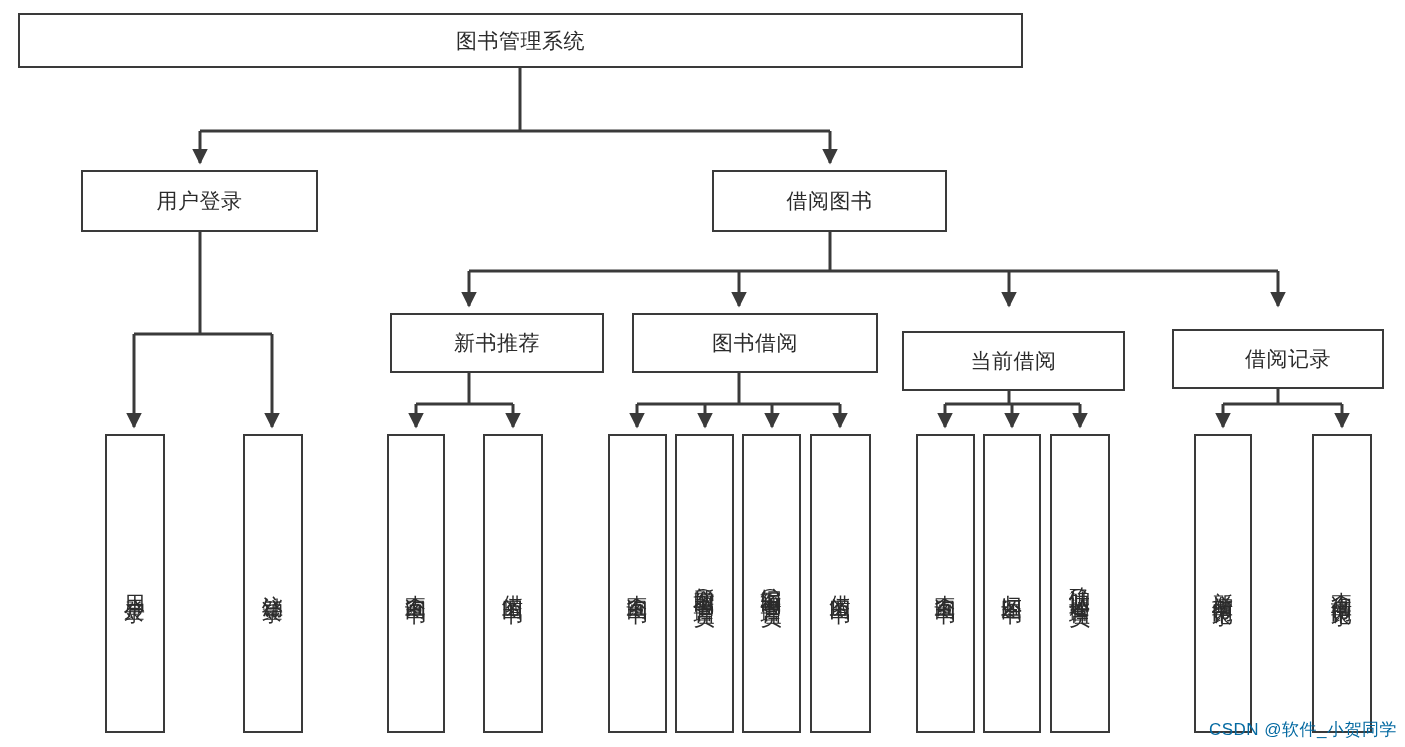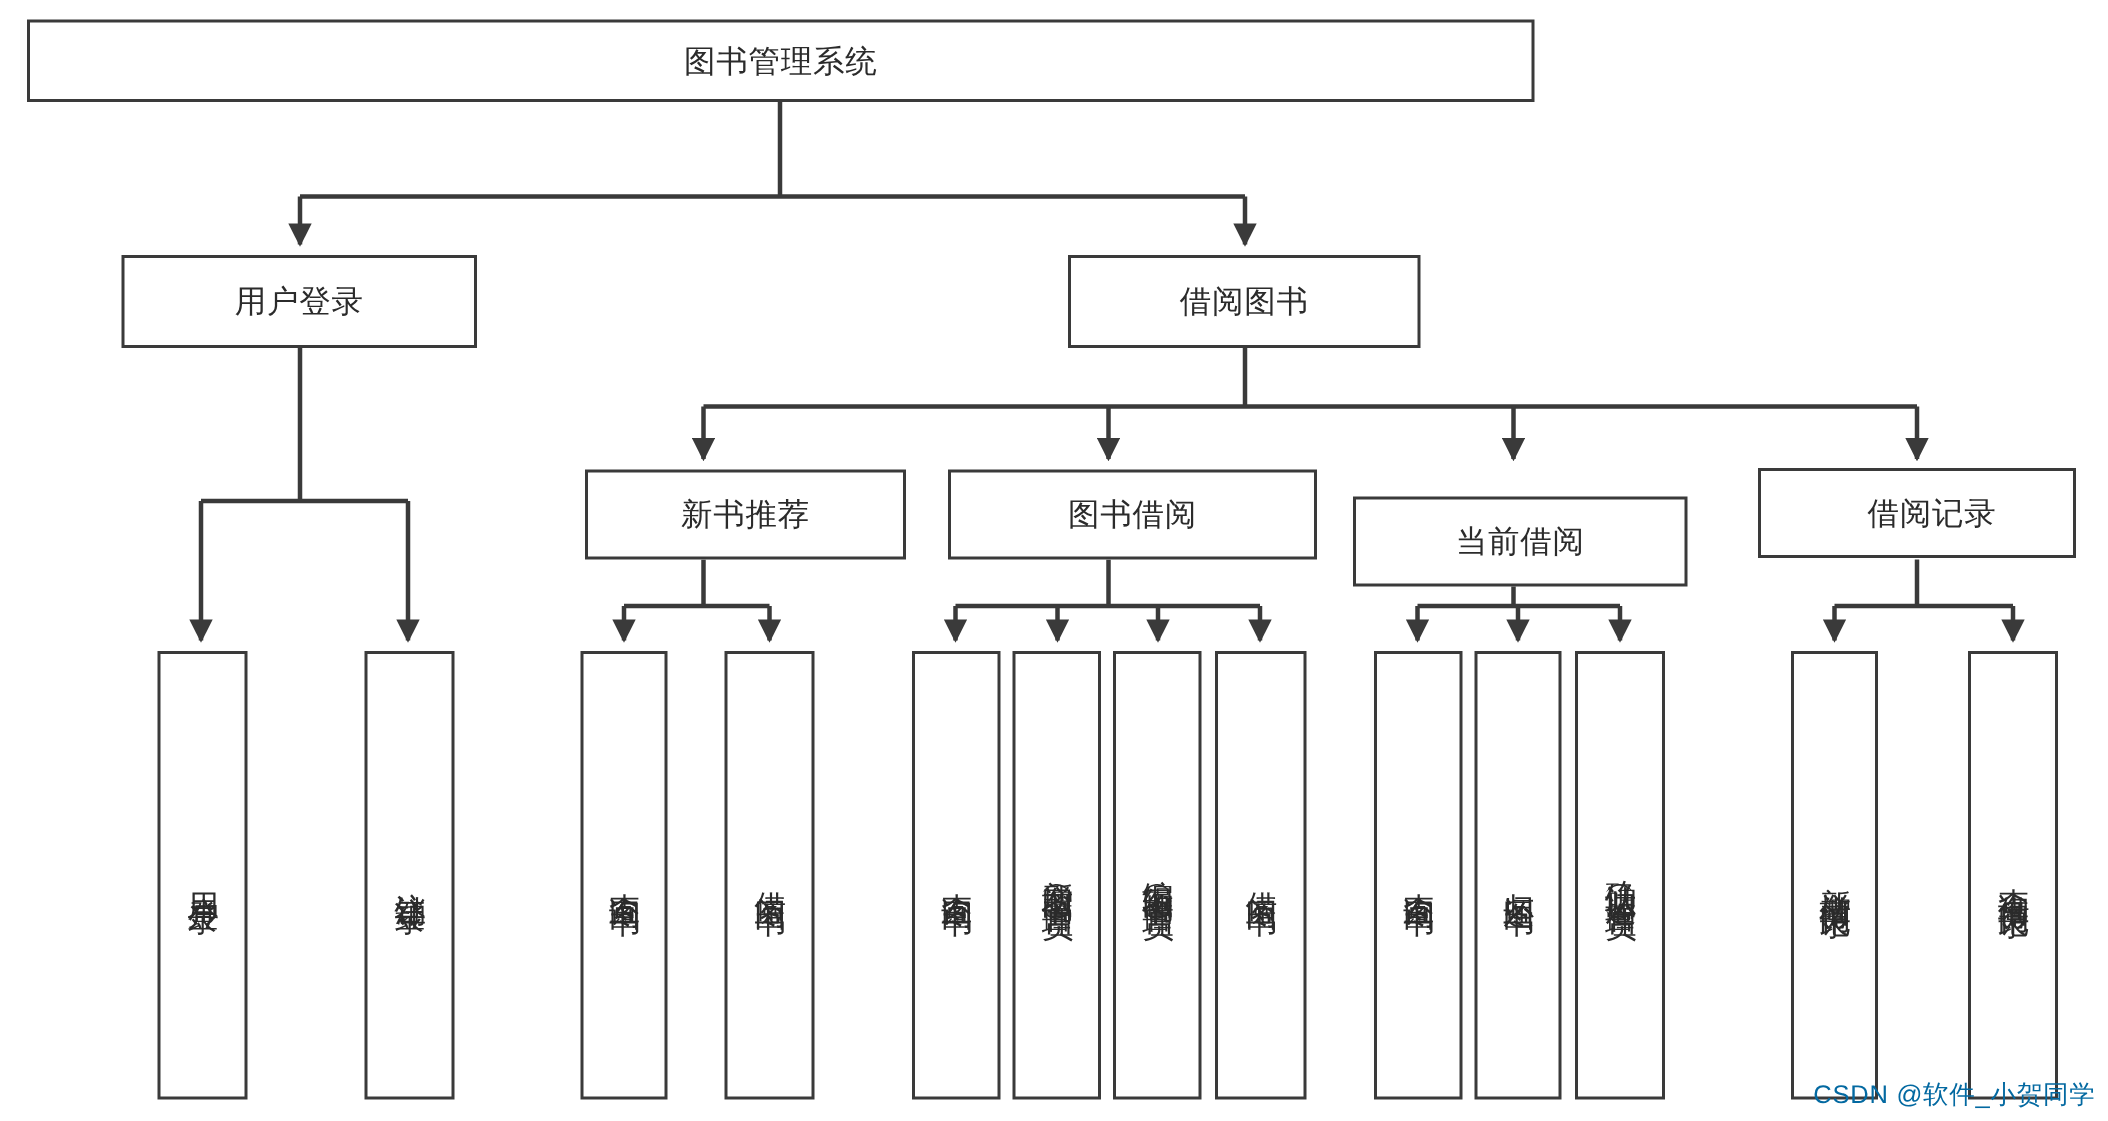--- a/index.html
+++ b/index.html
@@ -131,21 +131,21 @@
 
   <div class="node h" style="left:362px; top:313px; width:214px; height:60px;margin-left:28px;">
     <span>新书推荐</span>
   </div>
   <div class="node h" style="left:632px; top:313px; width:246px; height:60px;">
     <span>图书借阅</span>
   </div>
   <div class="node h" style="left:902px; top:331px; width:223px; height:60px;">
     <span>当前借阅</span>
   </div>
-  <div class="node h" style="left:1172px; top:312px; width:212px; height:60px;padding-left:20px;">
+  <div class="node h" style="left:1172px; top:329px; width:212px; height:60px;padding-left:20px;">
     <span>借阅记录</span>
   </div>
 
   <div class="node v" style="left:105px; top:434px; width:60px; height:299px;">
     <span class="vtxt">用户登录</span>
   </div>
   <div class="node v" style="left:243px; top:434px; width:60px; height:299px;">
     <span class="vtxt">注销登录</span>
   </div>
 

